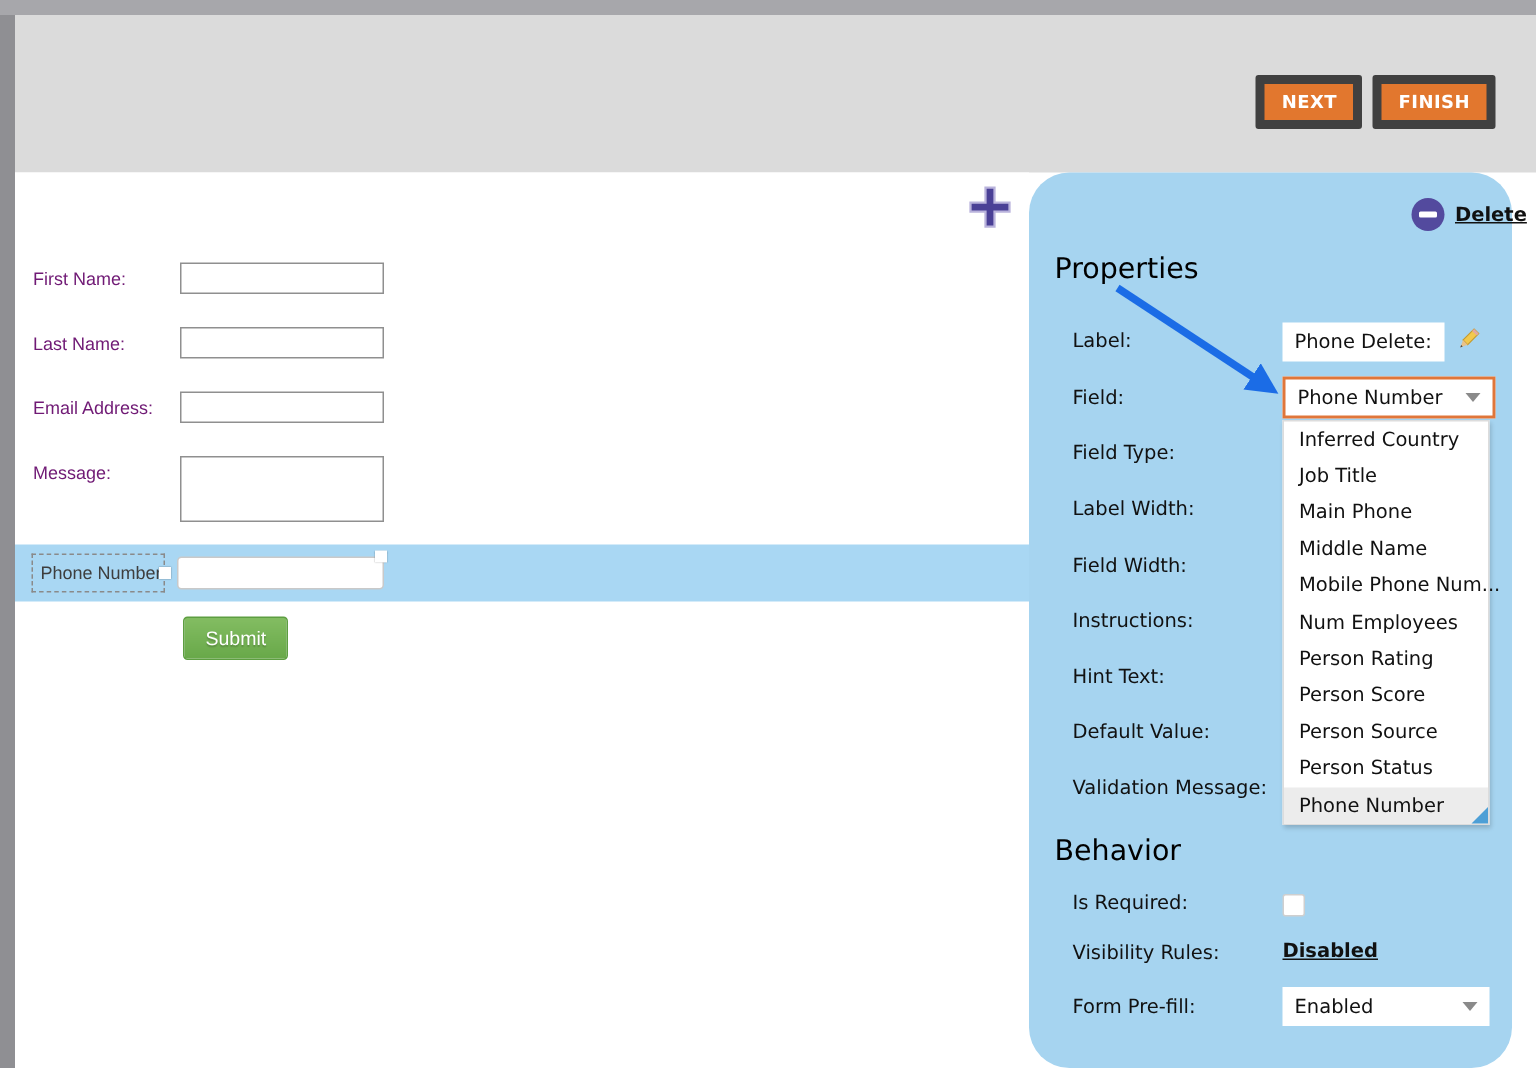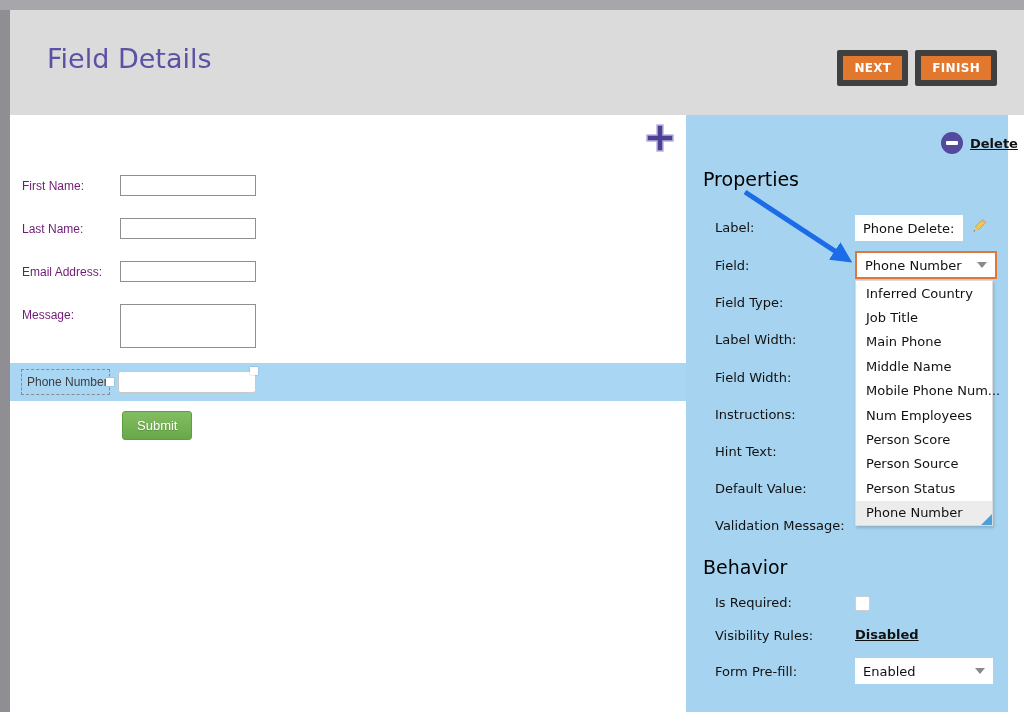--- a/index.html
+++ b/index.html
@@ -39,21 +39,21 @@
                   border:1px solid #c9c9c9; border-radius:3px; background:#fff; }
   .handle-input { left:240px; top:4px; }
 
   .submit-btn { position:absolute; left:112px; top:296px; padding:6px 14px;
                 background:linear-gradient(#83bd62,#68a849); border:1px solid #5d9e41;
                 border-radius:3px; color:#fff; font-size:13px; cursor:pointer;
                 text-shadow:0 1px 1px rgba(0,0,0,.2); }
 
   
   .props-panel { position:absolute; left:686px; top:115px; width:322px; height:597px;
-                 background:#a6d4f0; font-family:"DejaVu Sans", sans-serif; color:#111; }
+                 background:#a6d4f0; font-family:"DejaVu Sans", sans-serif; color:#111;border-radius:27px; }
   .delete-row  { position:absolute; left:255px; top:17px; display:flex; align-items:center; gap:7px; cursor:pointer; }
   .delete-icon { width:22px; height:22px; border-radius:50%; background:#534a9e; position:relative; }
   .delete-icon::after { content:""; position:absolute; left:5px; top:9px; width:12px; height:4px; background:#fff; border-radius:1px; }
   .delete-text { font-size:13px; font-weight:600; text-decoration:underline; color:#111; }
 
   .section-h  { position:absolute; left:17px; font-size:19px; font-weight:400; color:#000000; }
   .props-h    { top:53px; }
   .behavior-h { top:441px; }
 
   .prop-label { position:absolute; left:29px; font-size:13px; color:#111; }
@@ -89,21 +89,20 @@
 </style>
 </head>
 <body>
 
 <div class="page">
 
   <div class="topbar"></div>
   <div class="leftstrip"></div>
 
   <div class="header">
-    <div class="title">Field Details</div>
     <div class="header-buttons">
       <button class="btn-orange">NEXT</button>
       <button class="btn-orange">FINISH</button>
     </div>
   </div>
 
   <div class="form-panel">
     <div class="plus-icon">
       <svg width="34" height="34" viewBox="0 0 34 34">
         <path d="M14 4 h6 v10 h10 v6 h-10 v10 h-6 v-10 h-10 v-6 h10 z" fill="#4a4096" stroke="#b9b3dc" stroke-width="1.5"></path>
@@ -177,20 +176,21 @@
     <span class="prop-label" style="top:366px">Default Value:</span>
     <span class="prop-label" style="top:403px">Validation Message:</span>
 
     <div class="dropdown-list">
       <div class="dd-item">Inferred Country</div>
       <div class="dd-item">Job Title</div>
       <div class="dd-item">Main Phone</div>
       <div class="dd-item">Middle Name</div>
       <div class="dd-item">Mobile Phone Num...</div>
       <div class="dd-item">Num Employees</div>
+      <div class="dd-item">Person Rating</div>
       <div class="dd-item">Person Score</div>
       <div class="dd-item">Person Source</div>
       <div class="dd-item">Person Status</div>
       <div class="dd-item selected">
         <span>Phone Number</span>
         <span class="resize-corner"></span>
       </div>
     </div>
 
     <div class="section-h behavior-h">Behavior</div>

